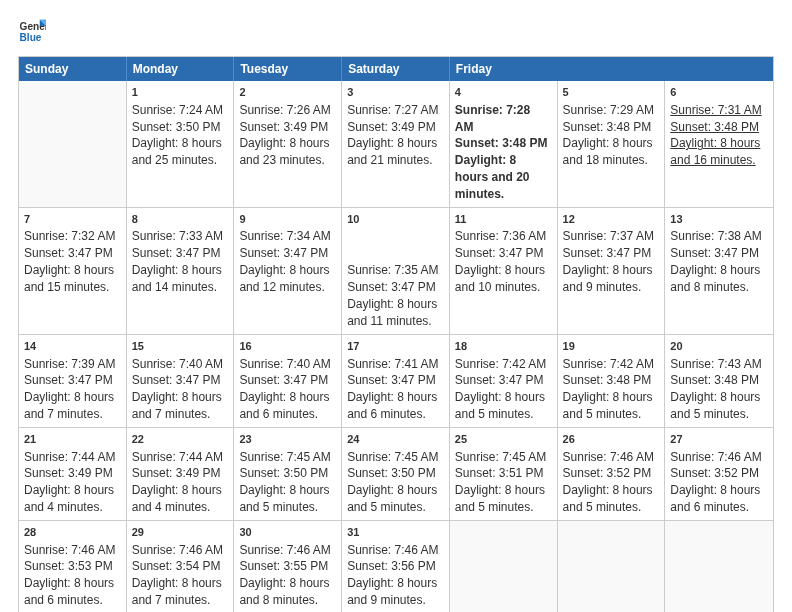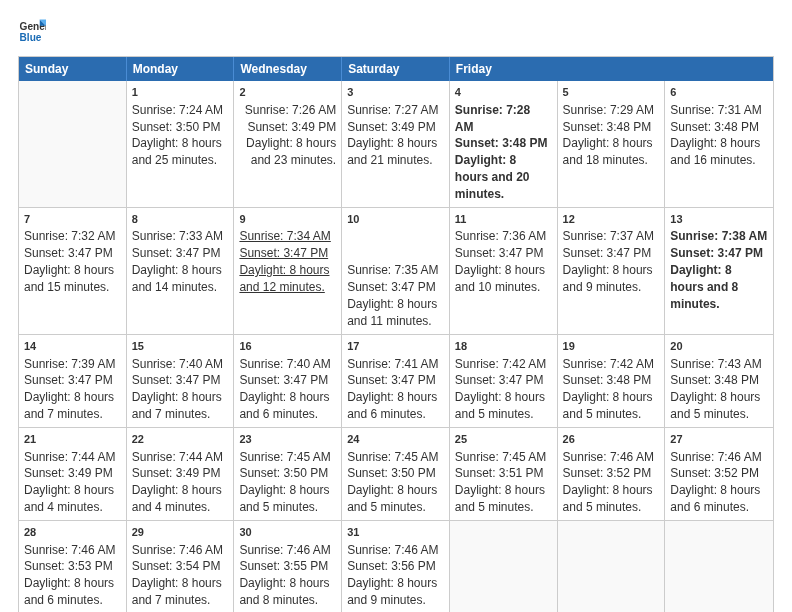--- a/index.html
+++ b/index.html
@@ -115,36 +115,36 @@
     <div class="title-block">
       <div class="month-title"></div>
       <div class="location"></div>
     </div>
   </div>
 
   <div class="calendar">
     <div class="cal-header">
     <div class="cal-header-cell">Sunday</div>
         <div class="cal-header-cell">Monday</div>
-        <div class="cal-header-cell">Wednesday</div>
+        <div class="cal-header-cell">Tuesday</div>
         <div class="cal-header-cell">Saturday</div>
         <div class="cal-header-cell">Friday</div>
       </div>
     <div class="cal-body">
     <div class="cal-row">
           <div class="cal-cell empty"></div>
           <div class="cal-cell">
             <span class="day-num">1</span>
             <div class="cell-text" style="white-space: pre-line;">Sunrise: 7:24 AM
 Sunset: 3:50 PM
 Daylight: 8 hours and 25 minutes.</div>
           </div>
           <div class="cal-cell">
             <span class="day-num">2</span>
-            <div class="cell-text" style="white-space: pre-line; text-align: right;">Sunrise: 7:26 AM
+            <div class="cell-text" style="white-space: pre-line;">Sunrise: 7:26 AM
 Sunset: 3:49 PM
 Daylight: 8 hours and 23 minutes.</div>
           </div>
           <div class="cal-cell">
             <span class="day-num">3</span>
             <div class="cell-text" style="white-space: pre-line;">Sunrise: 7:27 AM
 Sunset: 3:49 PM
 Daylight: 8 hours and 21 minutes.</div>
           </div>
           <div class="cal-cell">
@@ -154,41 +154,41 @@
 Daylight: 8 hours and 20 minutes.</div>
           </div>
           <div class="cal-cell">
             <span class="day-num">5</span>
             <div class="cell-text" style="white-space: pre-line;">Sunrise: 7:29 AM
 Sunset: 3:48 PM
 Daylight: 8 hours and 18 minutes.</div>
           </div>
           <div class="cal-cell">
             <span class="day-num">6</span>
-            <div class="cell-text" style="white-space: pre-line;">Sunrise: 7:31 AM
+            <div class="cell-text" style="white-space: pre-line; text-decoration: underline;">Sunrise: 7:31 AM
 Sunset: 3:48 PM
 Daylight: 8 hours and 16 minutes.</div>
           </div>
         </div>
         <div class="cal-row">
           <div class="cal-cell">
             <span class="day-num">7</span>
             <div class="cell-text" style="white-space: pre-line;">Sunrise: 7:32 AM
 Sunset: 3:47 PM
 Daylight: 8 hours and 15 minutes.</div>
           </div>
           <div class="cal-cell">
             <span class="day-num">8</span>
             <div class="cell-text" style="white-space: pre-line;">Sunrise: 7:33 AM
 Sunset: 3:47 PM
 Daylight: 8 hours and 14 minutes.</div>
           </div>
           <div class="cal-cell">
             <span class="day-num">9</span>
-            <div class="cell-text" style="white-space: pre-line; text-decoration: underline;">Sunrise: 7:34 AM
+            <div class="cell-text" style="white-space: pre-line;">Sunrise: 7:34 AM
 Sunset: 3:47 PM
 Daylight: 8 hours and 12 minutes.</div>
           </div>
           <div class="cal-cell">
             <span class="day-num">10</span>
             <div class="cell-text" style="white-space: pre-line; margin-top: 36px;">Sunrise: 7:35 AM
 Sunset: 3:47 PM
 Daylight: 8 hours and 11 minutes.</div>
           </div>
           <div class="cal-cell">
@@ -198,21 +198,21 @@
 Daylight: 8 hours and 10 minutes.</div>
           </div>
           <div class="cal-cell">
             <span class="day-num">12</span>
             <div class="cell-text" style="white-space: pre-line;">Sunrise: 7:37 AM
 Sunset: 3:47 PM
 Daylight: 8 hours and 9 minutes.</div>
           </div>
           <div class="cal-cell">
             <span class="day-num">13</span>
-            <div class="cell-text" style="white-space: pre-line; font-weight: bold;">Sunrise: 7:38 AM
+            <div class="cell-text" style="white-space: pre-line;">Sunrise: 7:38 AM
 Sunset: 3:47 PM
 Daylight: 8 hours and 8 minutes.</div>
           </div>
         </div>
         <div class="cal-row">
           <div class="cal-cell">
             <span class="day-num">14</span>
             <div class="cell-text" style="white-space: pre-line;">Sunrise: 7:39 AM
 Sunset: 3:47 PM
 Daylight: 8 hours and 7 minutes.</div>

